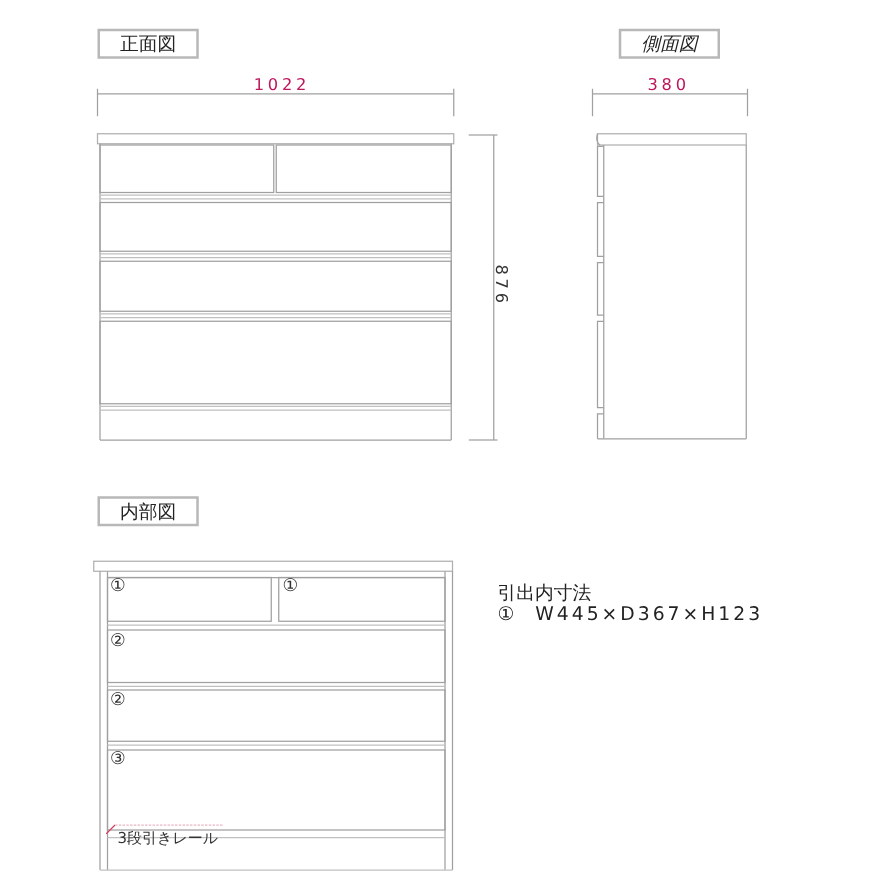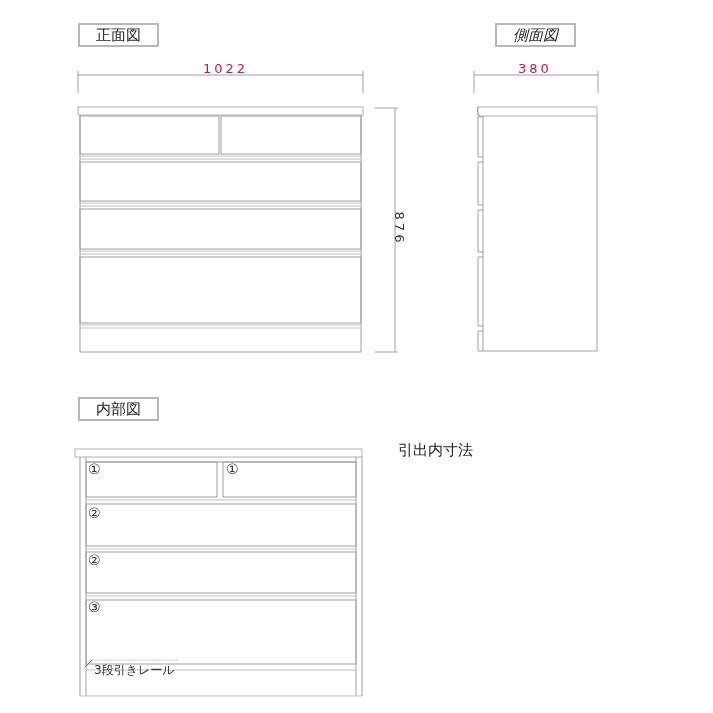--- a/index.html
+++ b/index.html
@@ -7,21 +7,21 @@
          font-family: "DejaVu Sans", sans-serif; color: #333; }
   .label-box { position: absolute; border: 2px solid #b8b8b8; background: #fff;
                font-size: 15px; line-height: 20px; padding: 0 16px; color: #222;
                letter-spacing: 0px; }
   svg { position: absolute; left: 0; top: 0; }
   .dim { position: absolute; font-size: 13px; color: #be185d; letter-spacing: 3px; }
   .dim-vert { position: absolute; font-size: 13px; color: #333; letter-spacing: 3px;
               transform: rotate(90deg); transform-origin: center center; }
   .num { position: absolute; font-size: 14px; color: #333; }
   .rail { position: absolute; font-size: 12px; color: #333; }
-  .spec { position: absolute; left: 398px; font-size: 15px; line-height: 17px; color: #222; }
+  .spec { position: absolute; left: 398px; font-size: 15px; line-height: 17px; color: #222; margin-top: 24px; }
   .spec-row { white-space: pre; letter-spacing: 2.4px; }
   .spec-title { letter-spacing: 0; }
 </style>
 </head>
 <body>
 
 <div class="label-box" style="left:78px; top:23px;">正面図</div>
 <div class="label-box" style="left:495px; top:23px;font-style:italic;">側面図</div>
 <div class="label-box" style="left:78px; top:397px;">内部図</div>
 
@@ -119,13 +119,14 @@
 
 <div class="num" style="left:88px; top:461px;">①</div>
 <div class="num" style="left:226px; top:461px;">①</div>
 <div class="num" style="left:88px; top:505px;">②</div>
 <div class="num" style="left:88px; top:552px;">②</div>
 <div class="num" style="left:88px; top:599px;">③</div>
 <div class="rail" style="left:94px; top:662px;">3段引きレール</div>
 
 <div class="spec" style="top:442px;">
   <div class="spec-title">引出内寸法</div>
+  <div class="spec-row"><span>①</span>  <span>W445×D367×H123</span></div>
 </div>
 
 </body></html>

